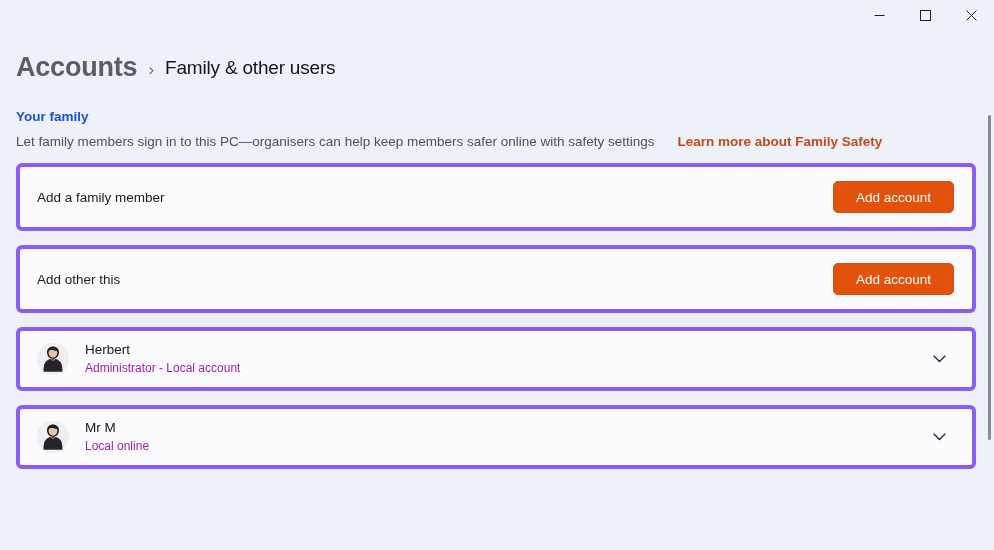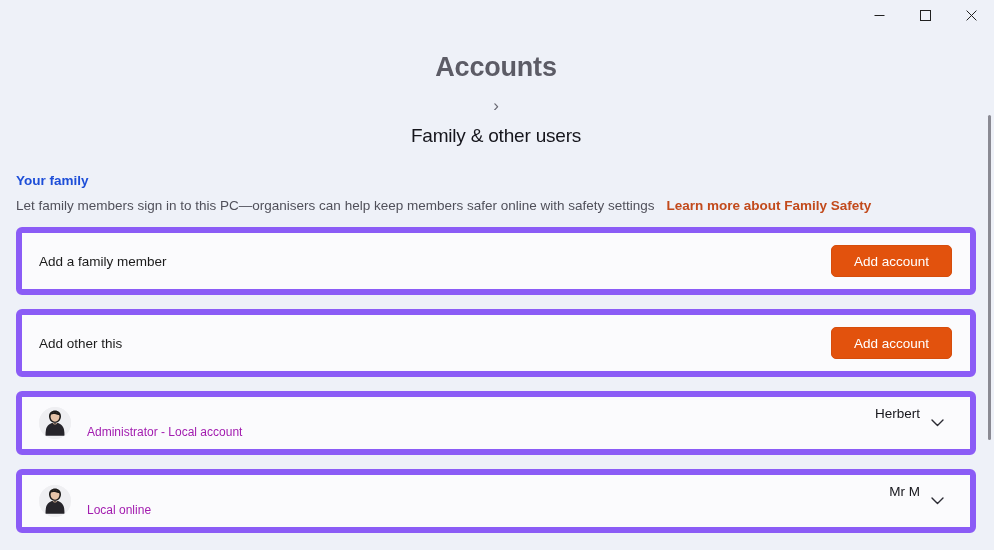--- a/index.html
+++ b/index.html
@@ -47,21 +47,20 @@
     padding: 0 18px 0 16px;
   }
 
   
   .breadcrumb {
     display: flex;
     align-items: center;
     gap: 11px;
     padding-top: 22px;
     padding-bottom: 6px;
-    flex-direction: column;
   }
   .crumb-parent {
     font-size: 27px;
     font-weight: 600;
     color: #5c5c66;
     letter-spacing: -0.2px;
   }
   .crumb-sep {
     font-size: 17px;
     color: #6a6a74;
@@ -84,36 +83,36 @@
     margin-bottom: 0;
   }
 
   .section-desc {
     font-size: 13.5px;
     color: #50505a;
     margin-top: 10px;
     display: flex;
     align-items: baseline;
     flex-wrap: wrap;
-    gap: 4px;
+    gap: 15px;
   }
   .section-desc .desc-text { }
   .desc-link {
     color: #c24a1c;
     font-weight: 700;
     text-decoration: none;
     margin-left: 8px;
     cursor: pointer;
     text-align: center;
   }
 
   
   .card {
     background: #fbfbfd;
-    border: 6px solid #8b5cf6;
+    border: 4px solid #8b5cf6;
     border-radius: 6px;
     margin-top: 14px;
     display: flex;
     align-items: center;
     padding: 0 18px 0 17px;
     min-height: 62px;
   }
 
   .card.row-action { height: 68px; }
   .card.row-user { height: 64px; padding-right: 8px; }
@@ -150,21 +149,20 @@
     background: #f2f2f4;
     position: relative;
   }
   .avatar svg { display: block; width: 32px; height: 32px; }
 
   .user-text { flex: 1; min-width: 0; }
   .user-name {
     font-size: 13.5px;
     color: #16161c;
     line-height: 1.35;
-    text-align: right;
   }
   .user-sub {
     font-size: 12px;
     color: #a21caf;
     line-height: 1.4;
     margin-top: 1px;
   }
 
   .chevron-btn {
     width: 34px;

